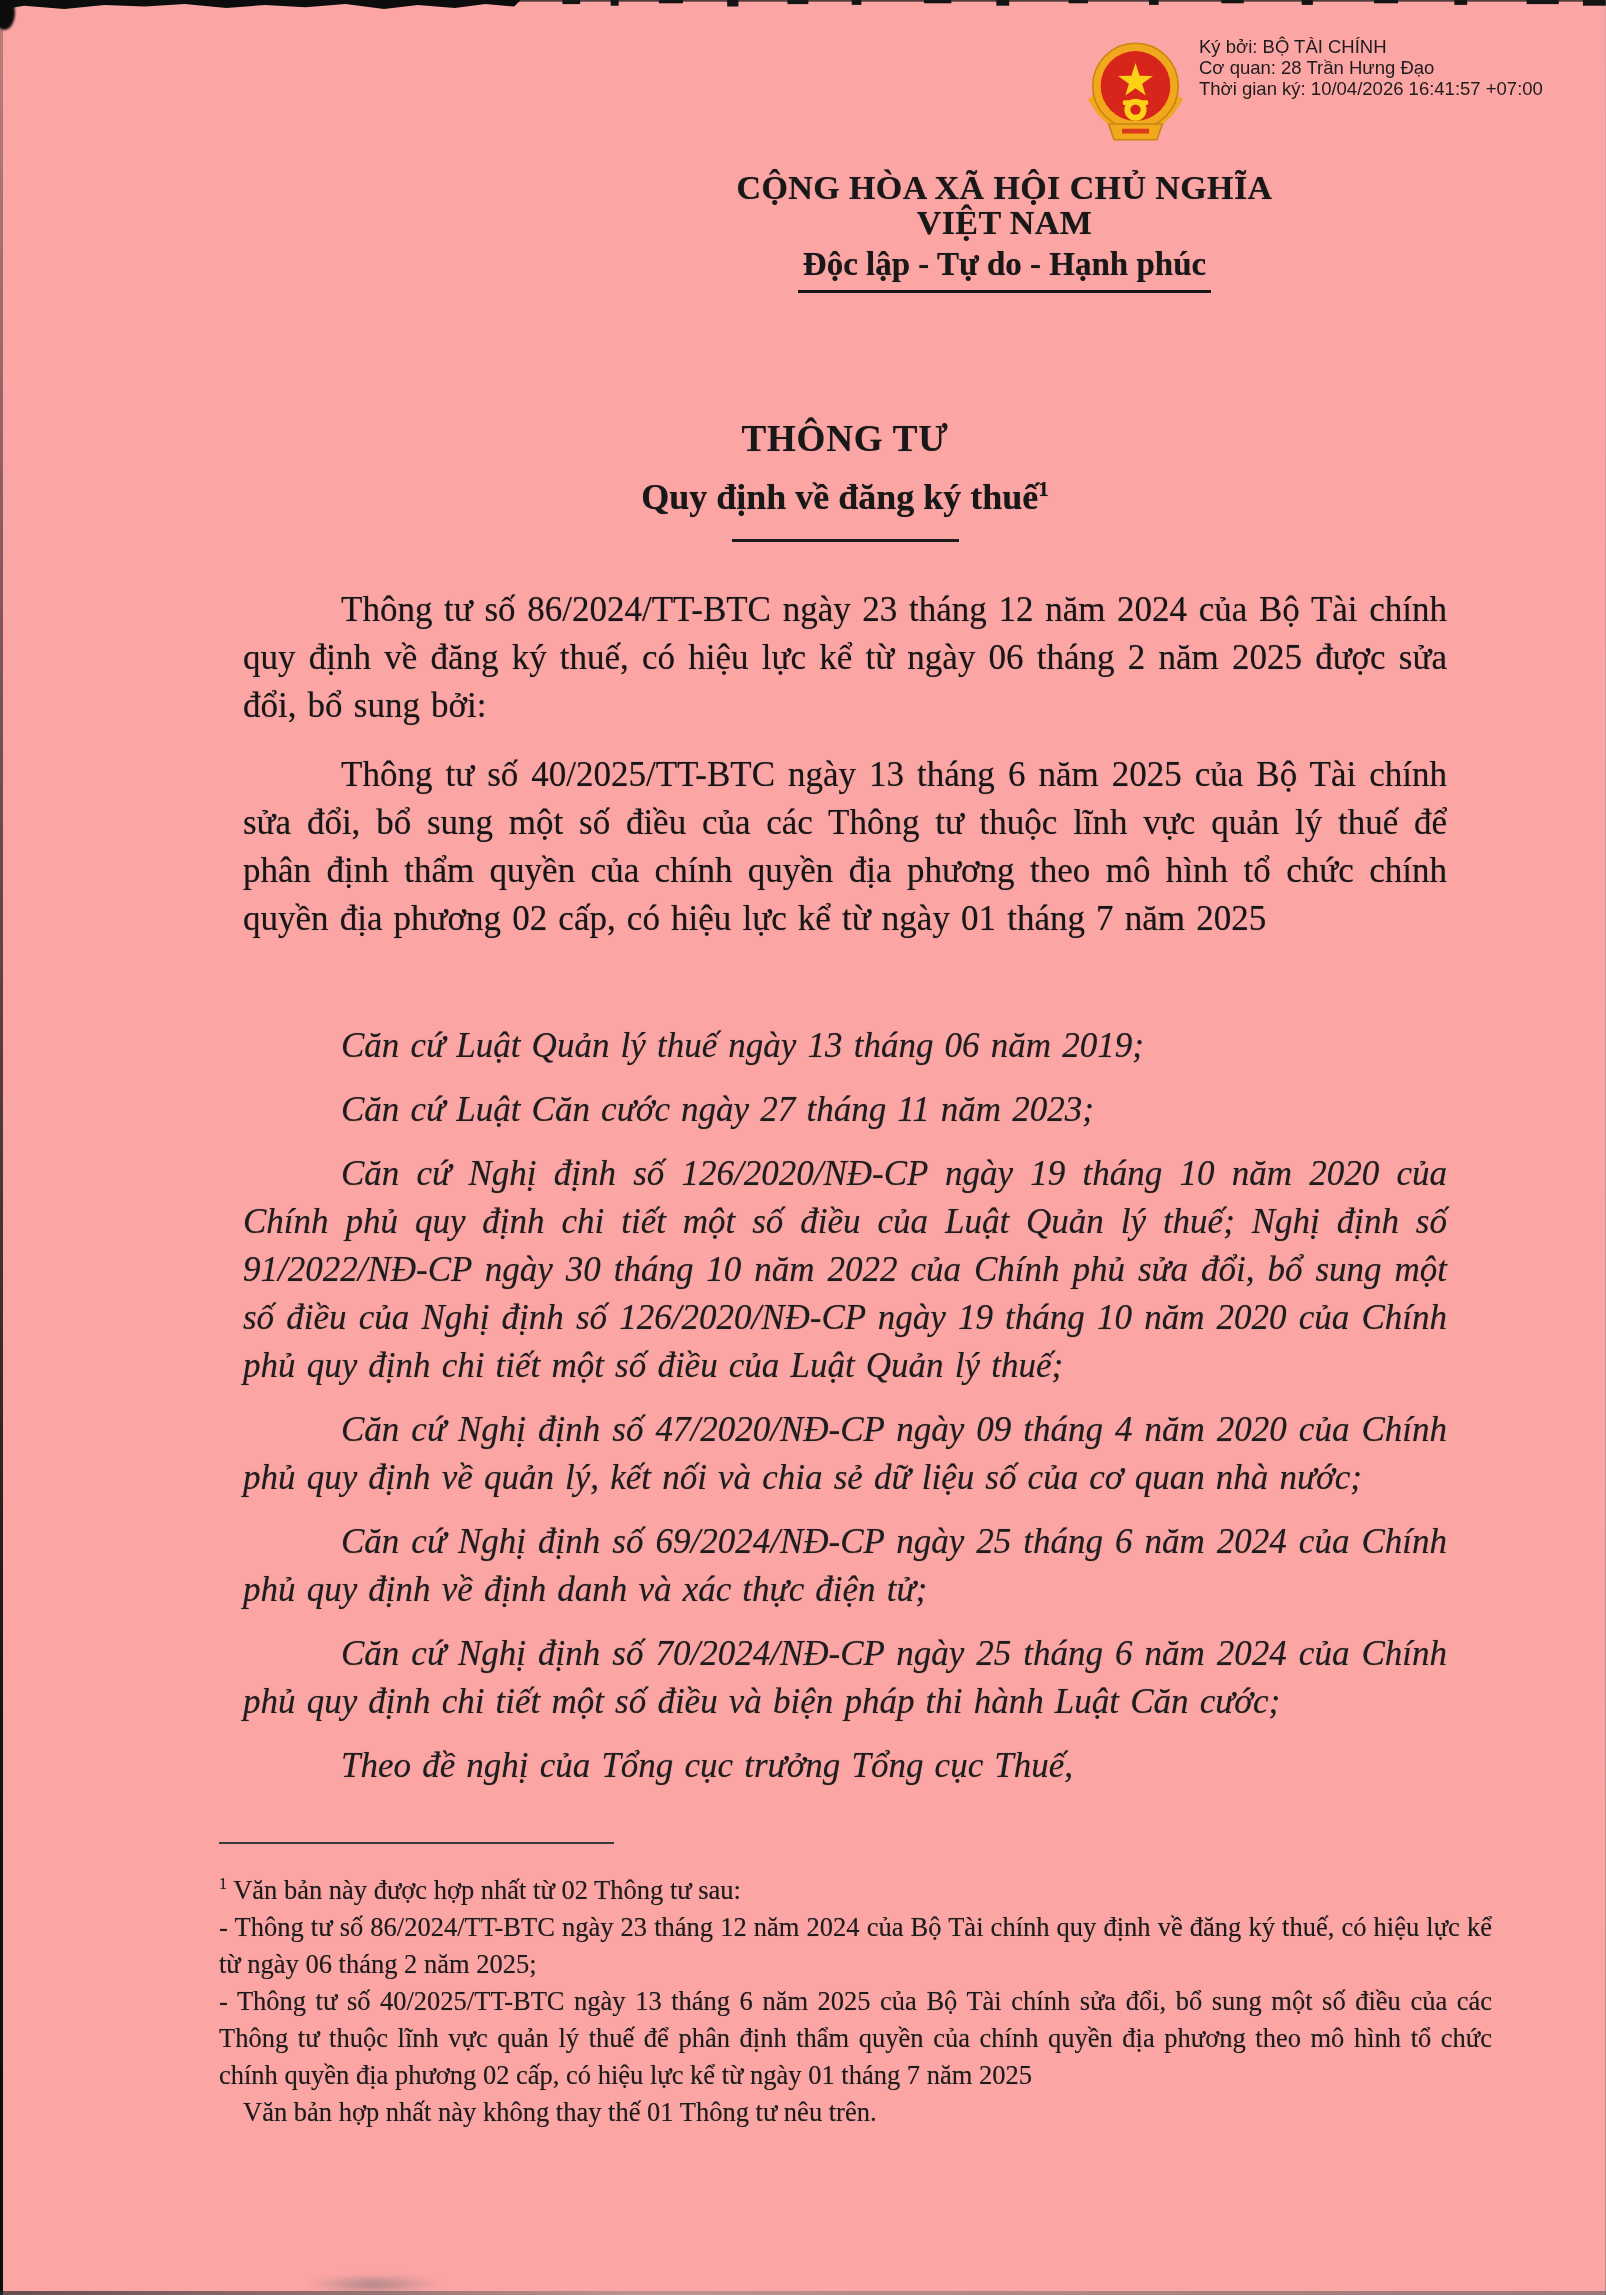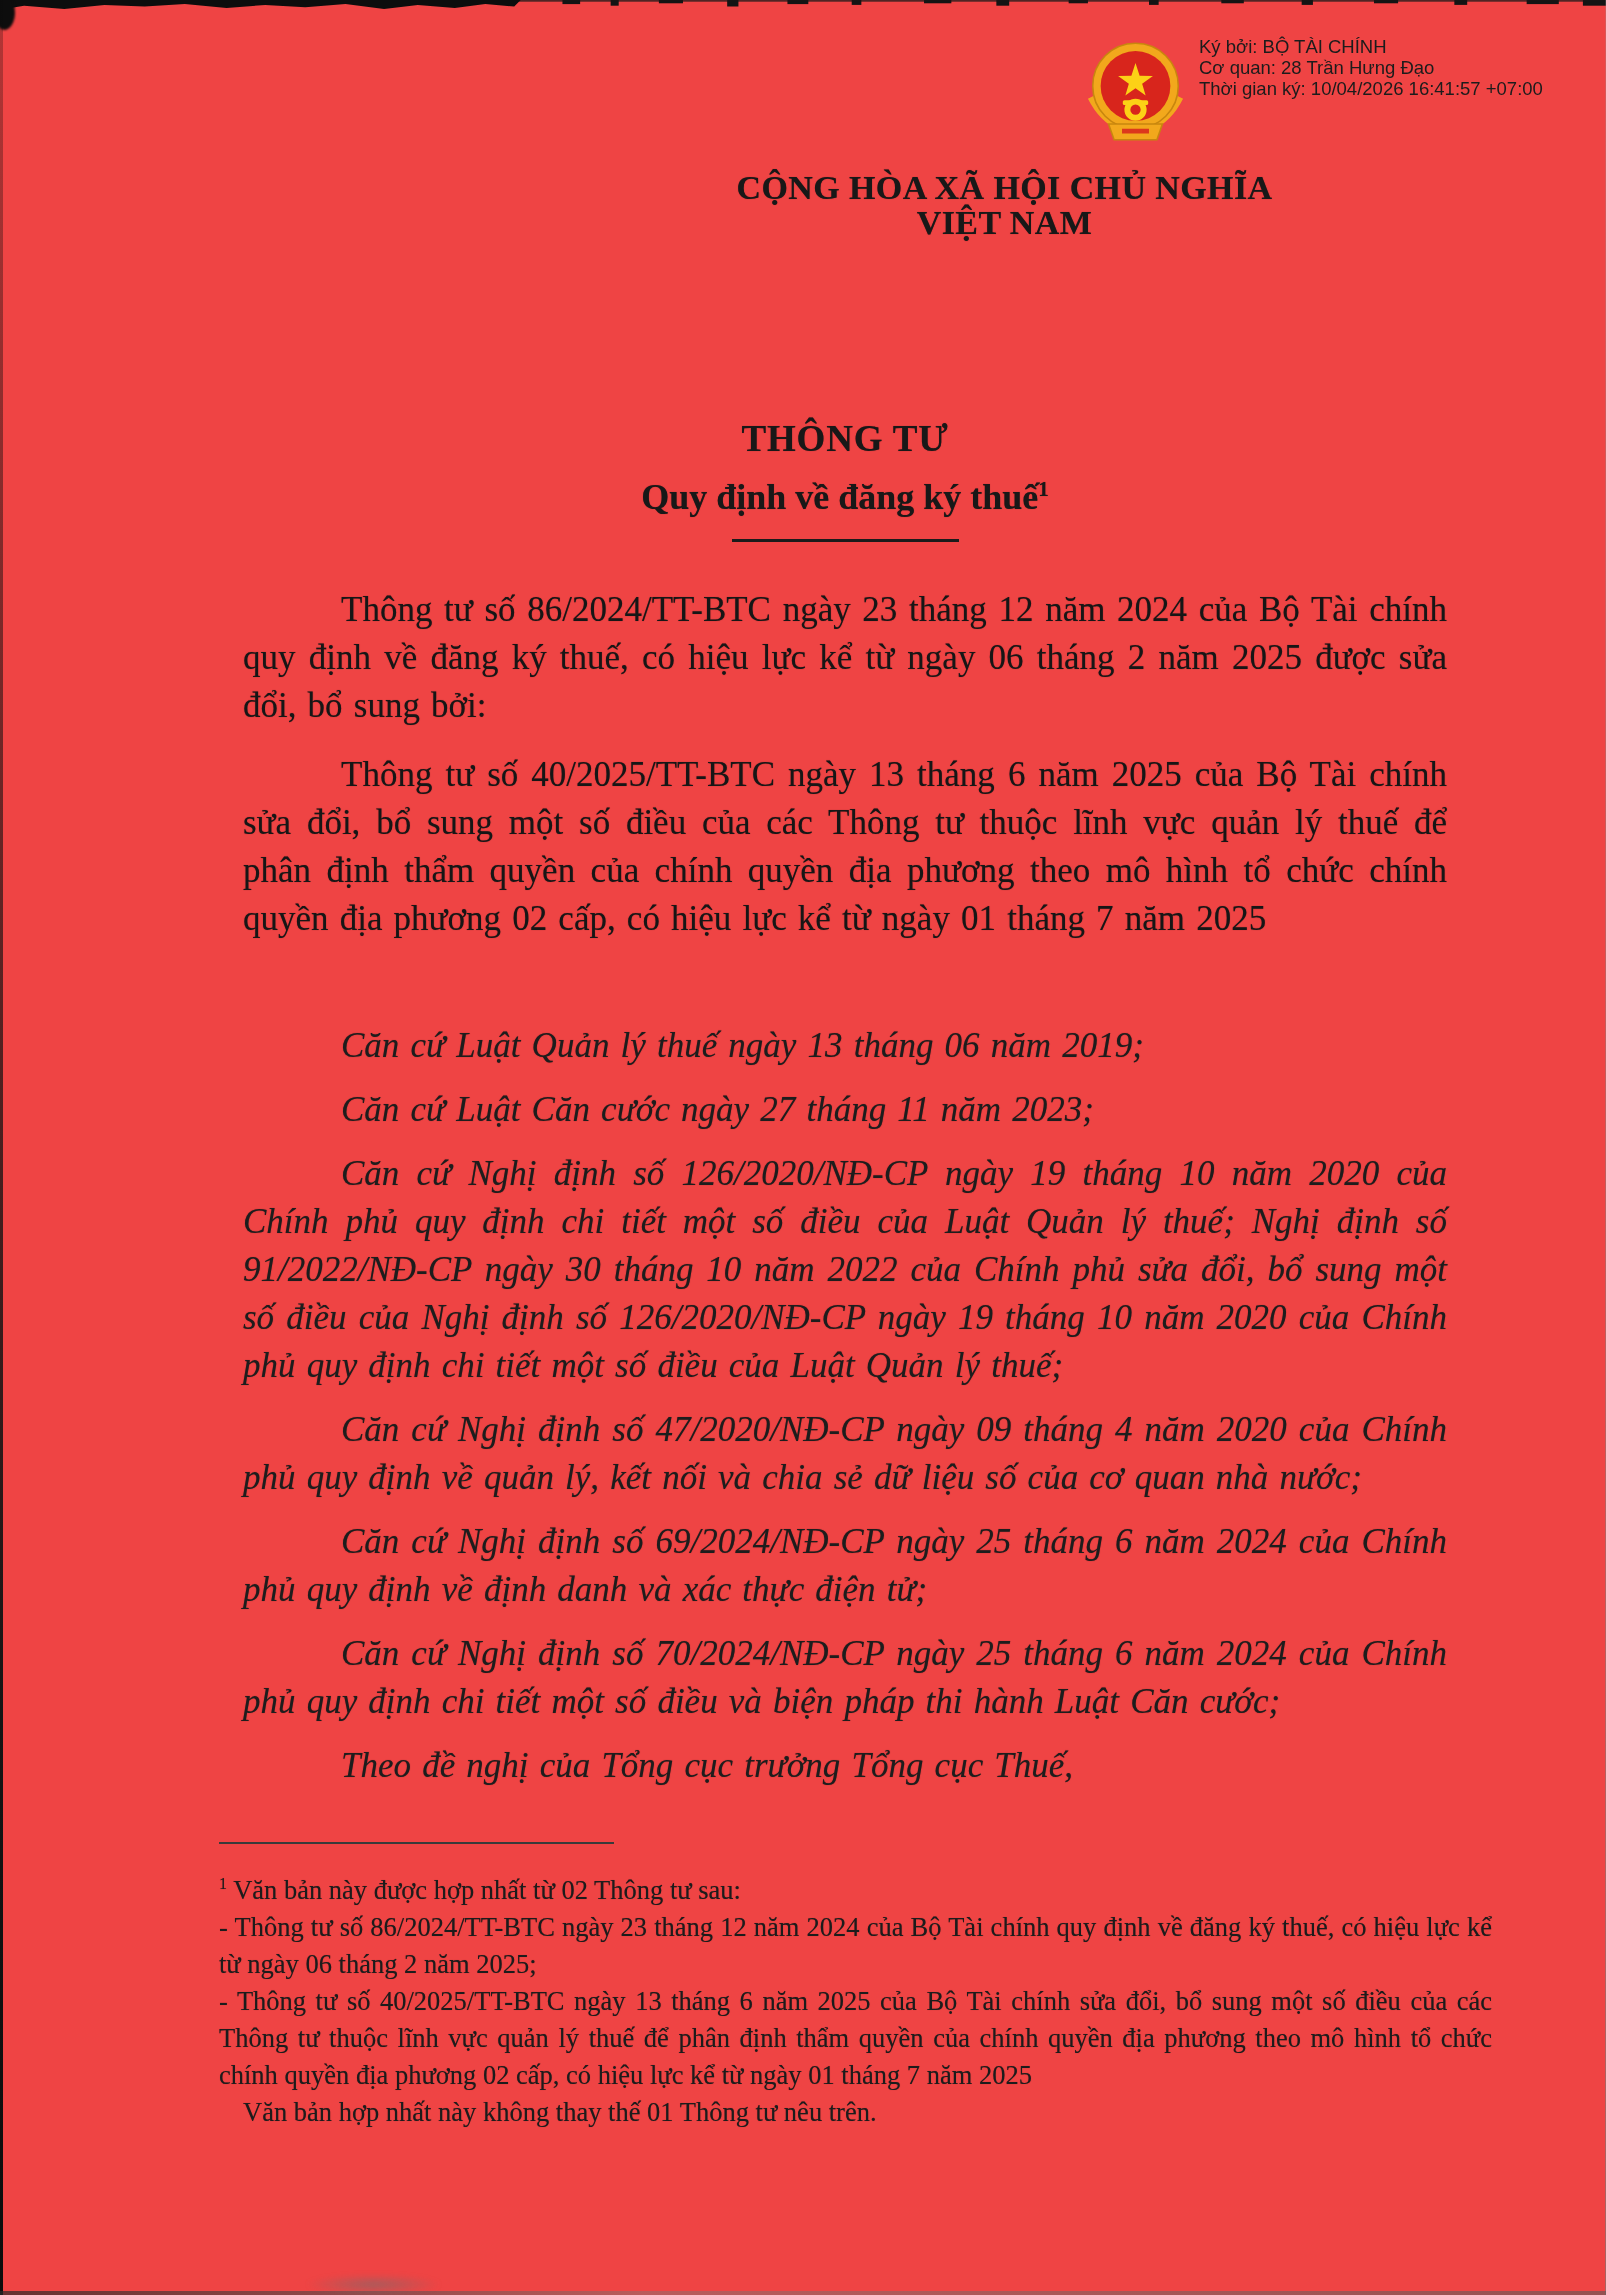--- a/index.html
+++ b/index.html
@@ -1,19 +1,19 @@
 <!DOCTYPE html>
 <html style="font-size:13px"><head>
 <meta charset="utf-8">
 <style>
   html,body{margin:0;padding:0;background:#e8e8e6;}
   .page{
     position:relative;
     width:1607px;height:2295px;
-    background:#ef4444;
+    background:#fca5a5;
     overflow:hidden;
     font-family:"Liberation Serif","DejaVu Serif",serif;
     color:#181818;
   }
   
   .artifact{position:absolute;}
   .edge-left{
     left:0;top:0;width:3.2px;height:2295px;
     background:linear-gradient(180deg,rgba(10,10,10,.25) 0%,rgba(15,15,15,.55) 30%,#141414 75%,#0c0c0c 100%);
   }
@@ -135,20 +135,23 @@
     </svg>
     <div class="sig-text">
       <div>Ký bởi: BỘ TÀI CHÍNH</div>
       <div>Cơ quan: 28 Trần Hưng Đạo</div>
       <div>Thời gian ký: 10/04/2026 16:41:57 +07:00</div>
     </div>
   </div>
 
   <div class="motto">
     <div class="motto-l1">CỘNG HÒA XÃ HỘI CHỦ NGHĨA VIỆT NAM</div>
+    <div>
+      <span class="motto-l2">Độc lập - Tự do - Hạnh phúc</span>
+    </div>
   </div>
 
   <div class="title-block">
     <div class="doc-type">THÔNG TƯ</div>
     <div class="doc-subject"><span>Quy định về đăng ký thuế</span><sup>1</sup></div>
     <div class="title-rule"></div>
   </div>
 
   <div class="body">
     <p>Thông tư số 86/2024/TT-BTC ngày 23 tháng 12 năm 2024 của Bộ Tài chính quy định về đăng ký thuế, có hiệu lực kể từ ngày 06 tháng 2 năm 2025 được sửa đổi, bổ sung bởi:</p>

